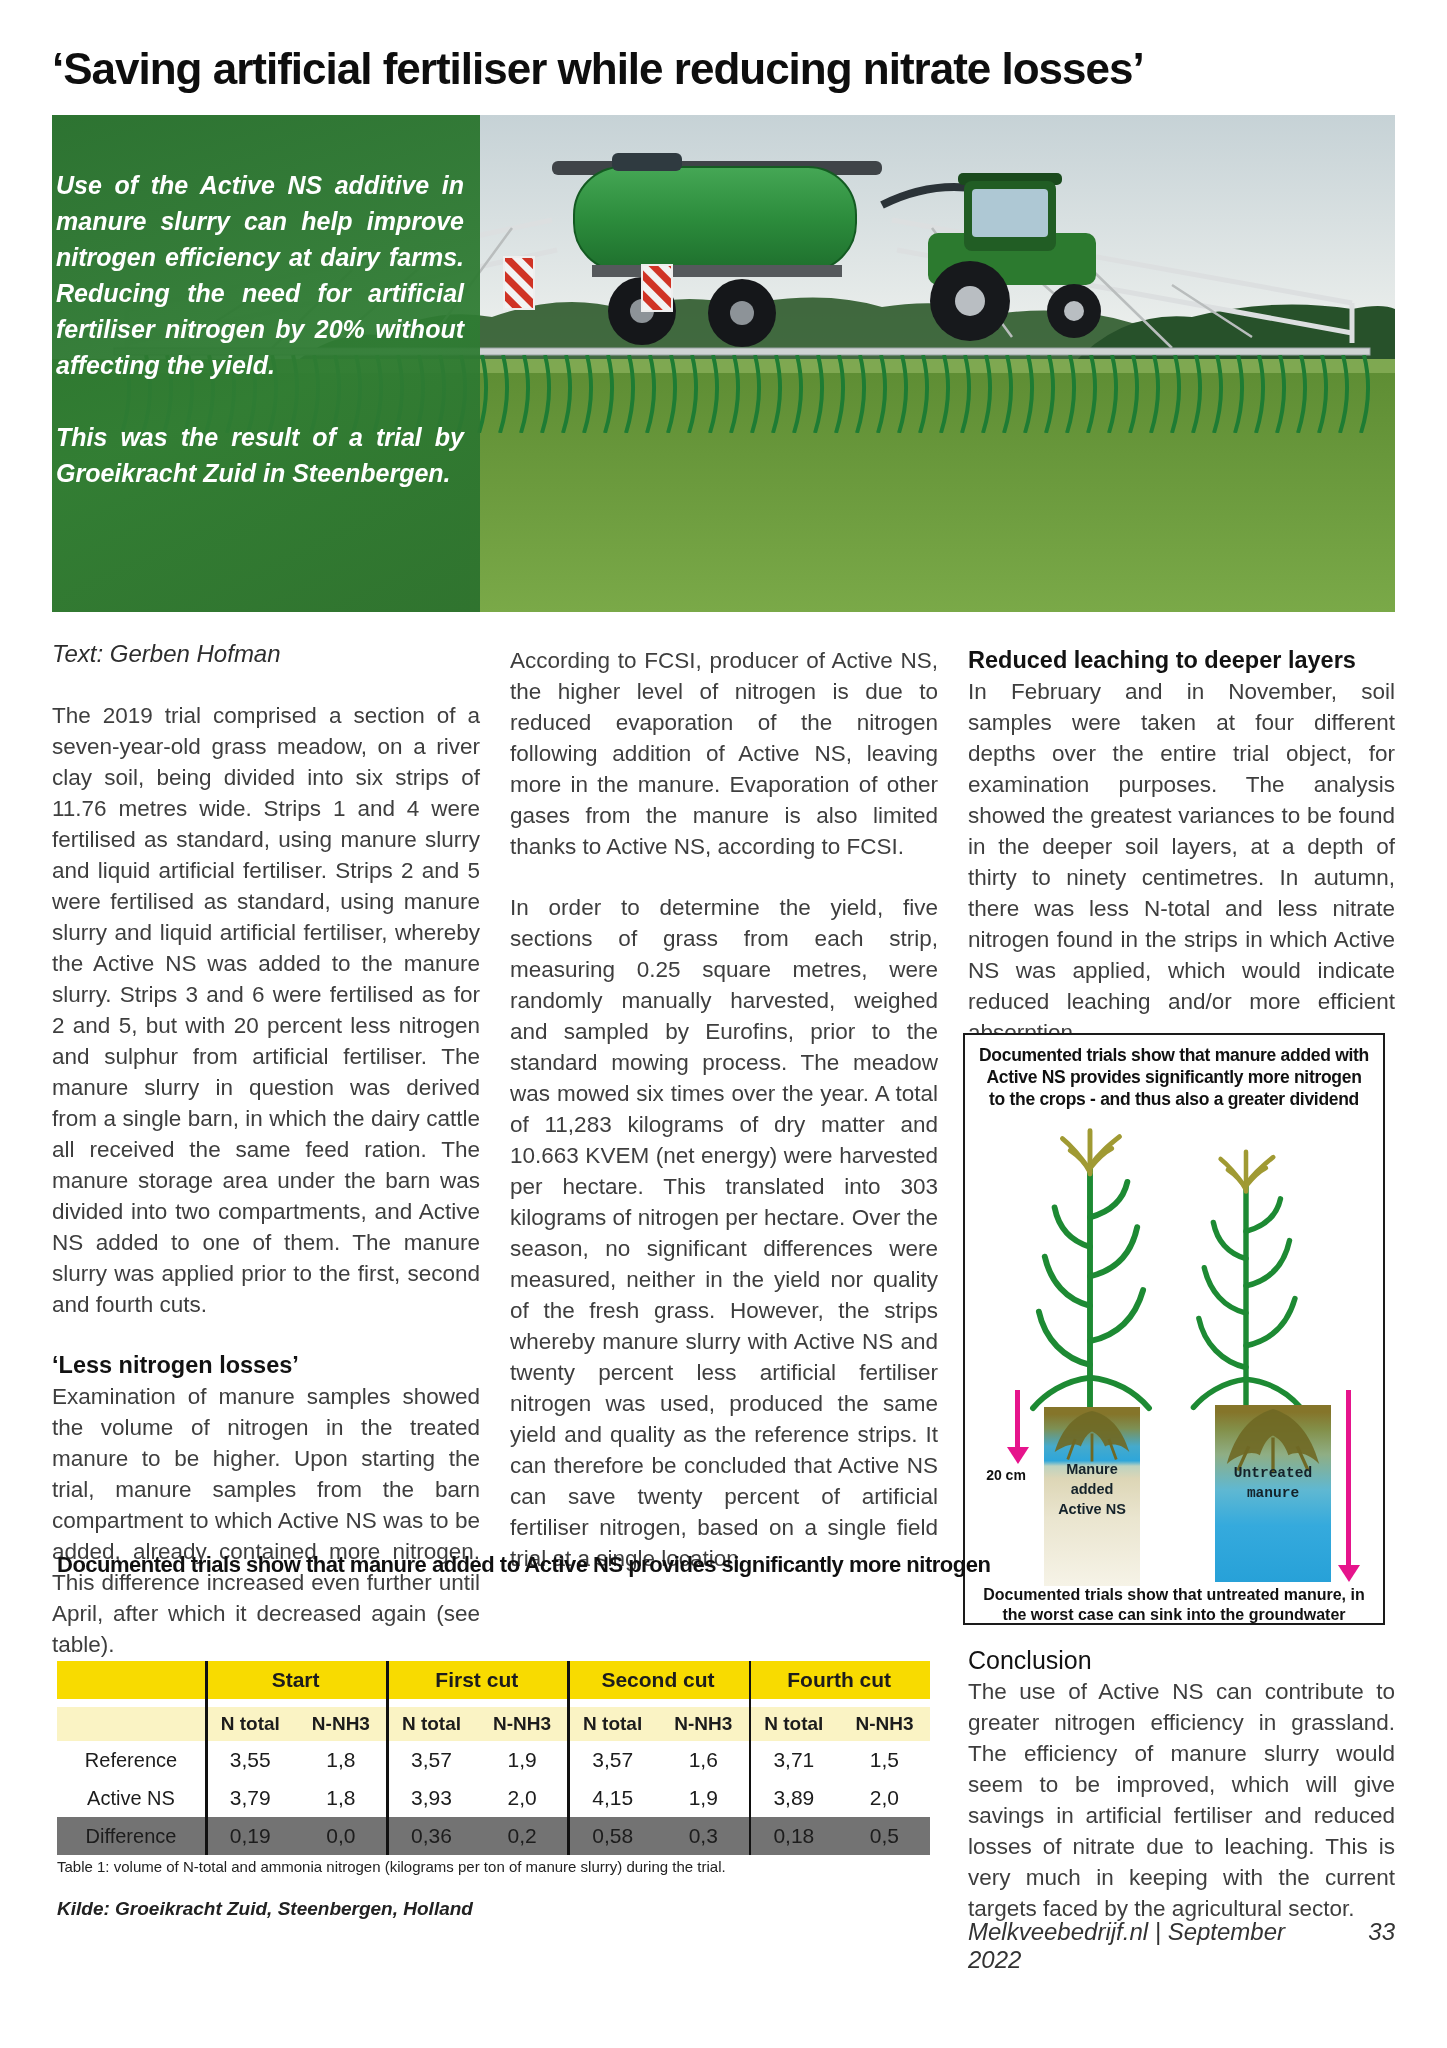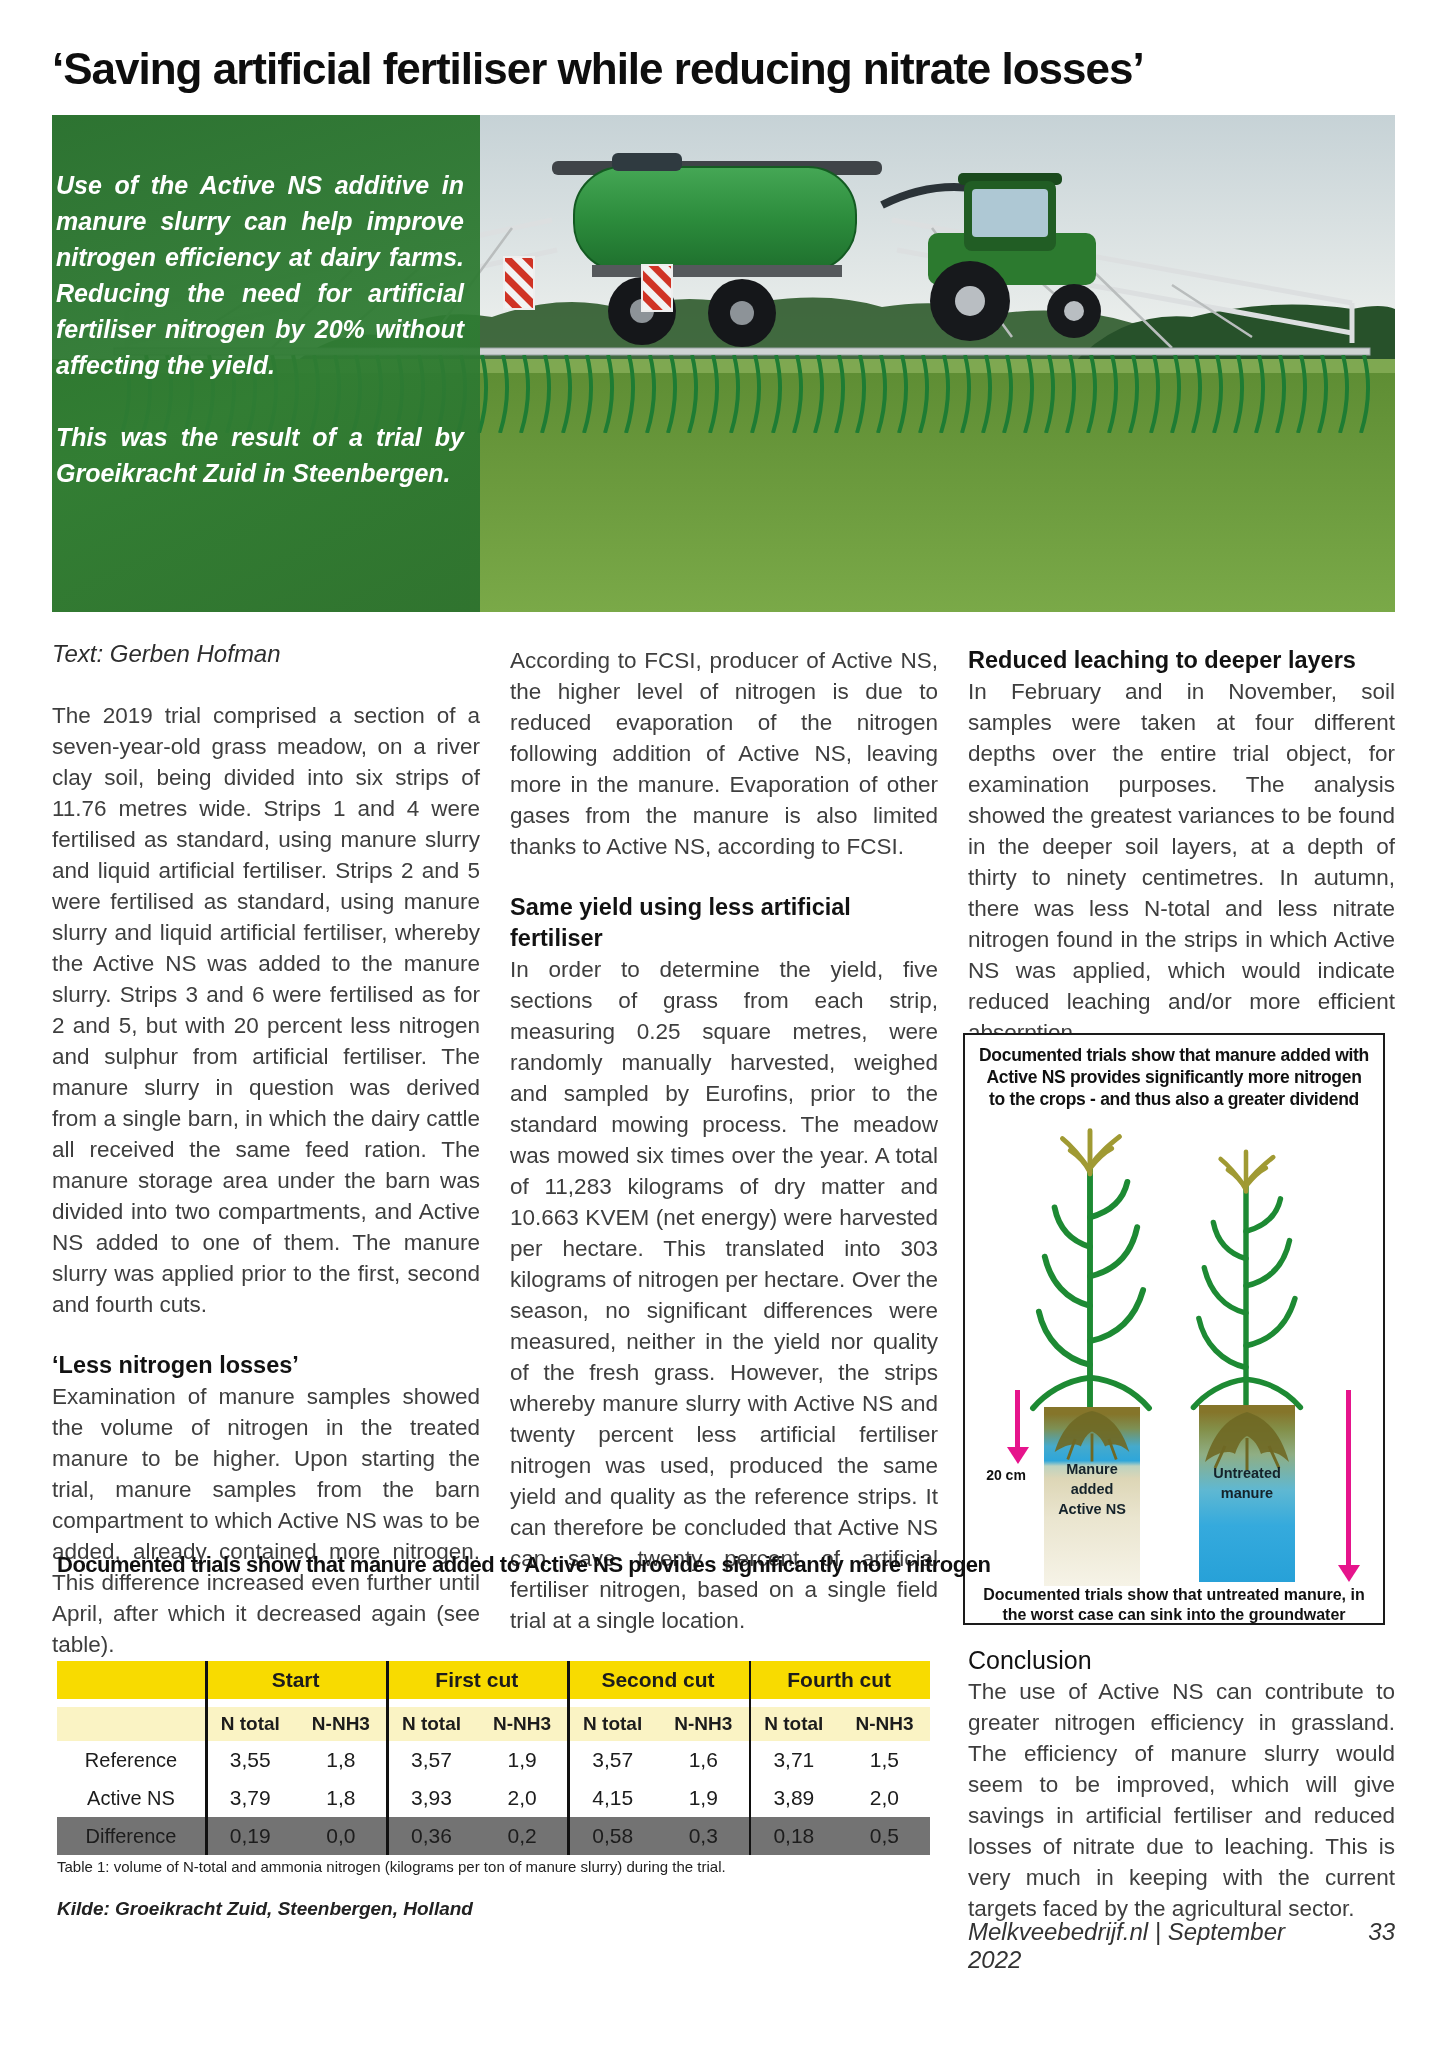--- a/index.html
+++ b/index.html
@@ -28,22 +28,22 @@
 
   
   .igbox{position:absolute;left:963px;top:1033px;width:422px;height:592px;border:2.5px solid #1a1a1a;
     box-sizing:border-box;background:#fff;}
   .ig-title{position:absolute;left:3%;top:9px;width:94%;text-align:center;font-weight:700;
     font-size:17.5px;line-height:22px;color:#111;letter-spacing:-0.3px;}
   .ig-plant{position:absolute;}
   .soil{position:absolute;}
   .soil-treated{left:79px;top:372px;width:96px;height:179px;
     background:linear-gradient(180deg,#85752a 0%,#85752a 4%,#7d9054 12%,#45aacc 22%,#2ea6da 30%,#bdd3c0 33%,#ddd6b6 40%,#eae5cf 62%,#f6f3e7 100%);}
-  .soil-untreated{left:234px;top:370px;width:96px;height:177px;
-    background:linear-gradient(180deg,#85752a 0%,#85752a 4%,#83904a 14%,#8fae84 28%,#5fb8d2 48%,#35aadd 68%,#27a1d8 100%);}
+  .soil-untreated{left:250px;top:370px;width:116px;height:177px;
+    background:linear-gradient(180deg,#85752a 0%,#85752a 4%,#83904a 14%,#8fae84 28%,#5fb8d2 48%,#35aadd 68%,#27a1d8 100%);font-family:Liberation Mono, monospace;}
   .soil-label{position:absolute;width:100%;text-align:center;font-weight:700;font-size:14.5px;line-height:20px;color:#14222a;}
   .roots{position:absolute;left:0;top:4px;width:100%;}
   .arrow{position:absolute;width:5px;background:#e6148c;}
   .arrow:after{content:"";position:absolute;left:50%;bottom:-16px;transform:translateX(-50%);
     border-left:11px solid transparent;border-right:11px solid transparent;border-top:17px solid #e6148c;}
   .arrow-short{left:50px;top:355px;height:58px;}
   .arrow-long{left:381px;top:355px;height:176px;}
   .depth-label{position:absolute;left:8px;top:432px;width:66px;text-align:center;font-weight:700;font-size:14px;color:#111;}
   .ig-caption{position:absolute;left:3%;top:550px;width:94%;text-align:center;font-weight:700;
     font-size:16px;line-height:20px;color:#111;}
@@ -146,21 +146,20 @@
   <div class="byline">Text: Gerben Hofman</div>
 
   <div class="col" id="col1">
     <p>The 2019 trial comprised a section of a seven-year-old grass meadow, on a river clay soil, being divided into six strips of 11.76 metres wide. Strips 1 and 4 were fertilised as standard, using manure slurry and liquid artificial fertiliser. Strips 2 and 5 were fertilised as standard, using manure slurry and liquid artificial fertiliser, whereby the Active NS was added to the manure slurry. Strips 3 and 6 were fertilised as for 2 and 5, but with 20 percent less nitrogen and sulphur from artificial fertiliser. The manure slurry in question was derived from a single barn, in which the dairy cattle all received the same feed ration. The manure storage area under the barn was divided into two compartments, and Active NS added to one of them. The manure slurry was applied prior to the first, second and fourth cuts.</p>
     <h3>‘Less nitrogen losses’</h3>
     <p>Examination of manure samples showed the volume of nitrogen in the treated manure to be higher.  Upon starting the trial, manure samples from the barn compartment to which Active NS was to be added, already contained more nitrogen. This difference increased even further until April, after which it decreased again (see table).</p>
   </div>
 
   <div class="col" id="col2">
     <p>According to FCSI, producer of Active NS, the higher level of nitrogen is due to reduced evaporation of the nitrogen following addition of Active NS, leaving more in the manure. Evaporation of other gases from the manure is also limited thanks to Active NS, according to FCSI.</p>
-    <h3>Same yield using less artificial fertiliser</h3>
     <p>In order to determine the yield, five sections of grass from each strip, measuring 0.25 square metres, were randomly manually harvested, weighed and sampled by Eurofins, prior to the standard mowing process. The meadow was mowed six times over the year. A total of 11,283 kilograms of dry matter and 10.663 KVEM (net energy) were harvested per hectare. This translated into 303 kilograms of nitrogen per hectare. Over the season, no significant differences were measured, neither in the yield nor quality of the fresh grass. However, the strips whereby manure slurry with Active NS and twenty percent less artificial fertiliser nitrogen was used, produced the same yield and quality as the reference strips. It can therefore be concluded that Active NS can save twenty percent of artificial fertiliser nitrogen, based on a single field trial at a single location.</p>
   </div>
 
   <div class="col" id="col3">
     <h3>Reduced leaching to deeper layers</h3>
     <p>In February and in November, soil samples were taken at four different depths over the entire trial object, for examination purposes. The analysis showed the greatest variances to be found in the deeper soil layers, at a depth of thirty to ninety centimetres. In autumn, there was less N-total and less nitrate nitrogen found in the strips in which Active NS was applied, which would indicate reduced leaching and/or more efficient absorption.</p>
   </div>
 
   <div class="igbox">
     <div class="ig-title">Documented trials show that manure added with Active NS provides significantly more nitrogen to the crops - and thus also a greater dividend</div>

